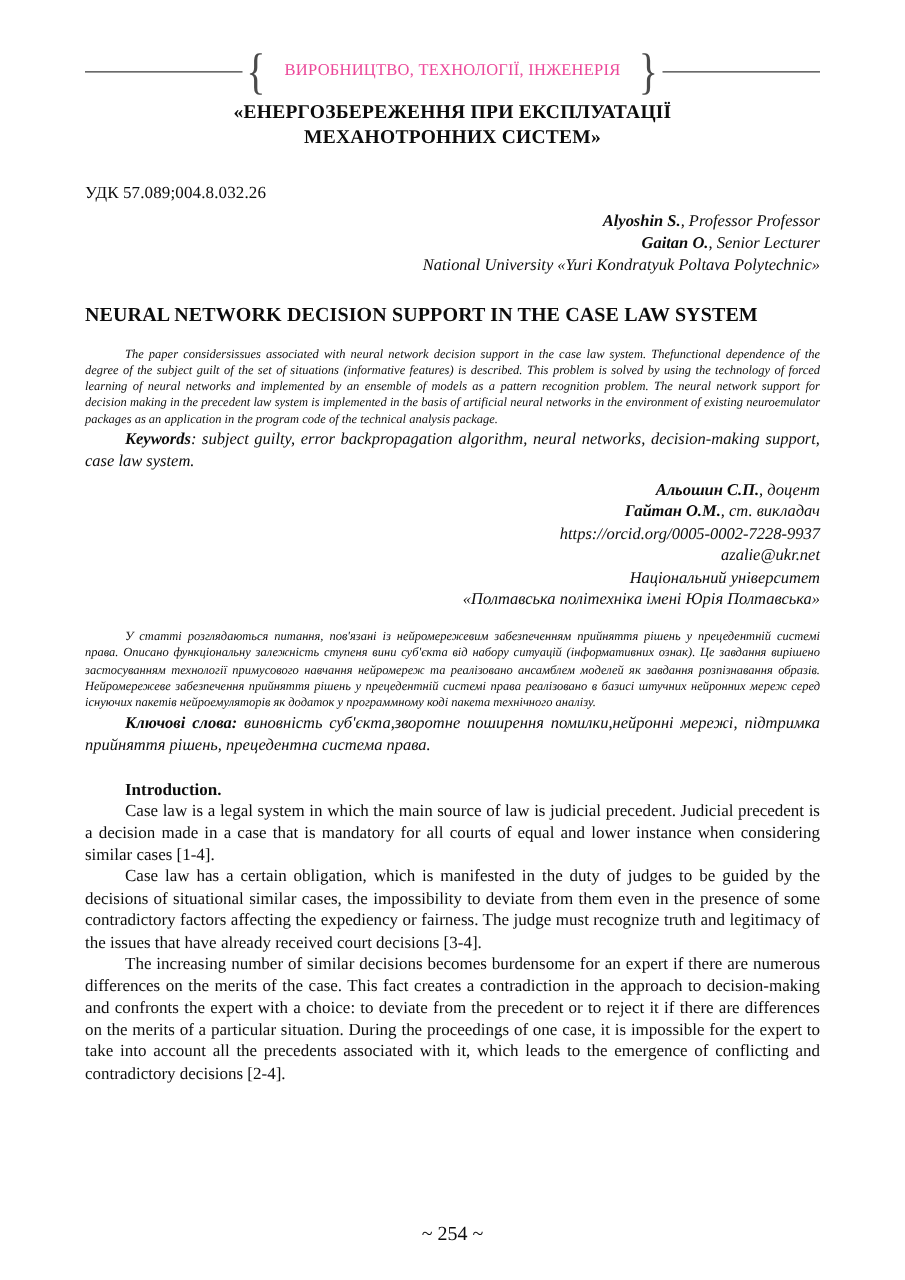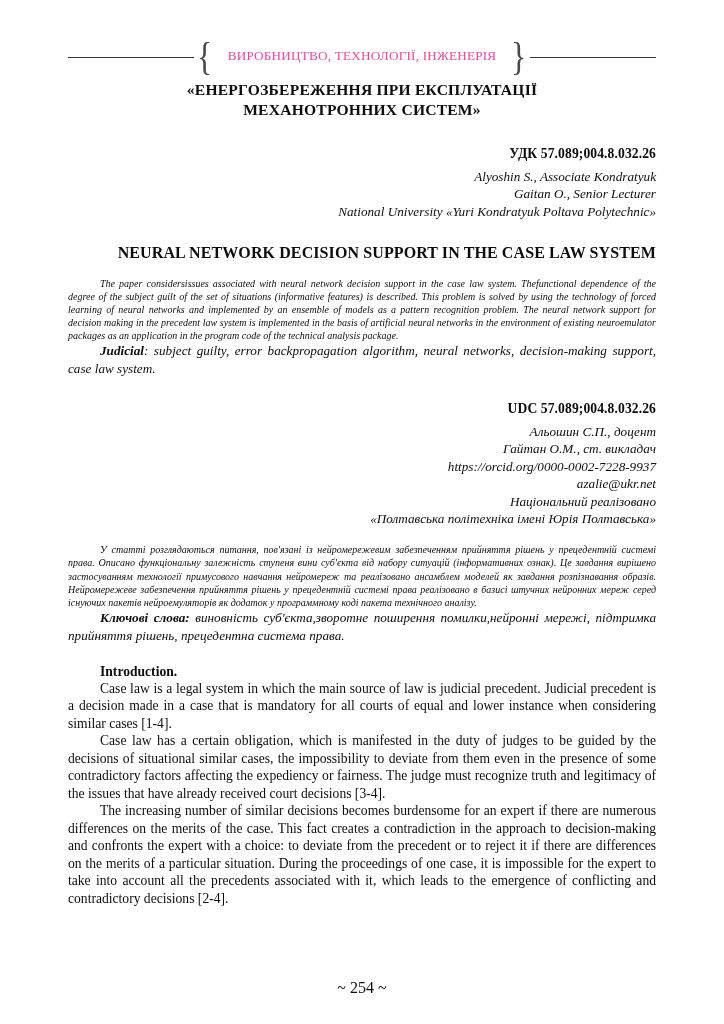--- a/index.html
+++ b/index.html
@@ -62,46 +62,45 @@
     font-weight: bold;
     font-size: 15.6px;
     line-height: 1.28;
     letter-spacing: 0.2px;
     margin-top: 9px;
     font-family: Liberation Serif, serif;
   }
 
   
   .udc {
-    font-weight: bold;
+    font-weight: normal;
     font-size: 13.6px;
     margin-top: 26px;
     letter-spacing: 0.1px;
-    text-align: right;
   }
   .udc.second {
     margin-top: 24px;
   }
 
   
   .authors {
     text-align: right;
     font-style: italic;
     font-size: 13.2px;
     line-height: 1.33;
     margin-top: 6px;
   }
   .authors .nm {
-    font-weight: normal;
+    font-weight: bold;
     font-style: italic;
   }
 
   
   .article-title {
-    text-align: right;
+    text-align: left;
     font-weight: bold;
     font-size: 16px;
     line-height: 1.3;
     letter-spacing: 0.1px;
     margin-top: 22px;
   }
   .article-title.ua {
     font-size: 15.6px;
     margin-top: 20px;
   }
@@ -169,38 +168,37 @@
   </div>
 
   <div class="section-title">
     <div>«ЕНЕРГОЗБЕРЕЖЕННЯ ПРИ ЕКСПЛУАТАЦІЇ</div>
     <div>МЕХАНОТРОННИХ СИСТЕМ»</div>
   </div>
 
   <div class="udc">УДК 57.089;004.8.032.26</div>
 
   <div class="authors">
-    <div><span class="nm">Alyoshin S.</span><span>, Associate Kondratyuk</span></div>
+    <div><span class="nm">Alyoshin S.</span><span>, Professor Professor</span></div>
     <div><span class="nm">Gaitan O.</span><span>, Senior Lecturer</span></div>
     <div>National University «Yuri Kondratyuk Poltava Polytechnic»</div>
   </div>
 
   <div class="article-title">NEURAL NETWORK DECISION SUPPORT IN THE CASE LAW SYSTEM</div>
 
   <div class="abstract">The paper considersissues associated with neural network decision support in the case law system. Thefunctional dependence of the degree of the subject guilt of the set of situations (informative features) is described. This problem is solved by using the technology of forced learning of neural networks and implemented by an ensemble of models as a pattern recognition problem. The neural network support for decision making in the precedent law system is implemented in the basis of artificial neural networks in the environment of existing neuroemulator packages as an application in the program code of the technical analysis package.</div>
-  <div class="kw"><b>Judicial</b><span>: subject guilty, error backpropagation algorithm, neural networks, decision-making support, case law system.</span></div>
-
-  <div class="udc second">UDC 57.089;004.8.032.26</div>
+  <div class="kw"><b>Keywords</b><span>: subject guilty, error backpropagation algorithm, neural networks, decision-making support, case law system.</span></div>
+
 
   <div class="authors">
     <div><span class="nm">Альошин С.П.</span><span>, доцент</span></div>
     <div><span class="nm">Гайтан О.М.</span><span>, ст. викладач</span></div>
-    <div>https://orcid.org/0000-0002-7228-9937</div>
+    <div>https://orcid.org/0005-0002-7228-9937</div>
     <div>azalie@ukr.net</div>
-    <div>Національний реалізовано</div>
+    <div>Національний університет</div>
     <div>«Полтавська політехніка імені Юрія Полтавська»</div>
   </div>
 
 
   <div class="abstract ua">У статті розглядаються питання, пов'язані із нейромережевим забезпеченням прийняття рішень у прецедентній системі права. Описано функціональну залежність ступеня вини суб'єкта від набору ситуацій (інформативних ознак). Це завдання вирішено застосуванням технології примусового навчання нейромереж та реалізовано ансамблем моделей як завдання розпізнавання образів. Нейромережеве забезпечення прийняття рішень у прецедентній системі права реалізовано в базисі штучних нейронних мереж серед існуючих пакетів нейроемуляторів як додаток у программному коді пакета технічного аналізу.</div>
   <div class="kw ua"><b>Ключові слова:</b><span> виновність суб'єкта,зворотне поширення помилки,нейронні мережі, підтримка прийняття рішень, прецедентна система права.</span></div>
 
   <div class="body-head">Introduction.</div>
   <p class="body-text">Case law is a legal system in which the main source of law is judicial precedent. Judicial precedent is a decision made in a case that is mandatory for all courts of equal and lower instance when considering similar cases [1-4].</p>
   <p class="body-text">Case law has a certain obligation, which is manifested in the duty of judges to be guided by the decisions of situational similar cases, the impossibility to deviate from them even in the presence of some contradictory factors affecting the expediency or fairness. The judge must recognize truth and legitimacy of the issues that have already received court decisions [3-4].</p>

